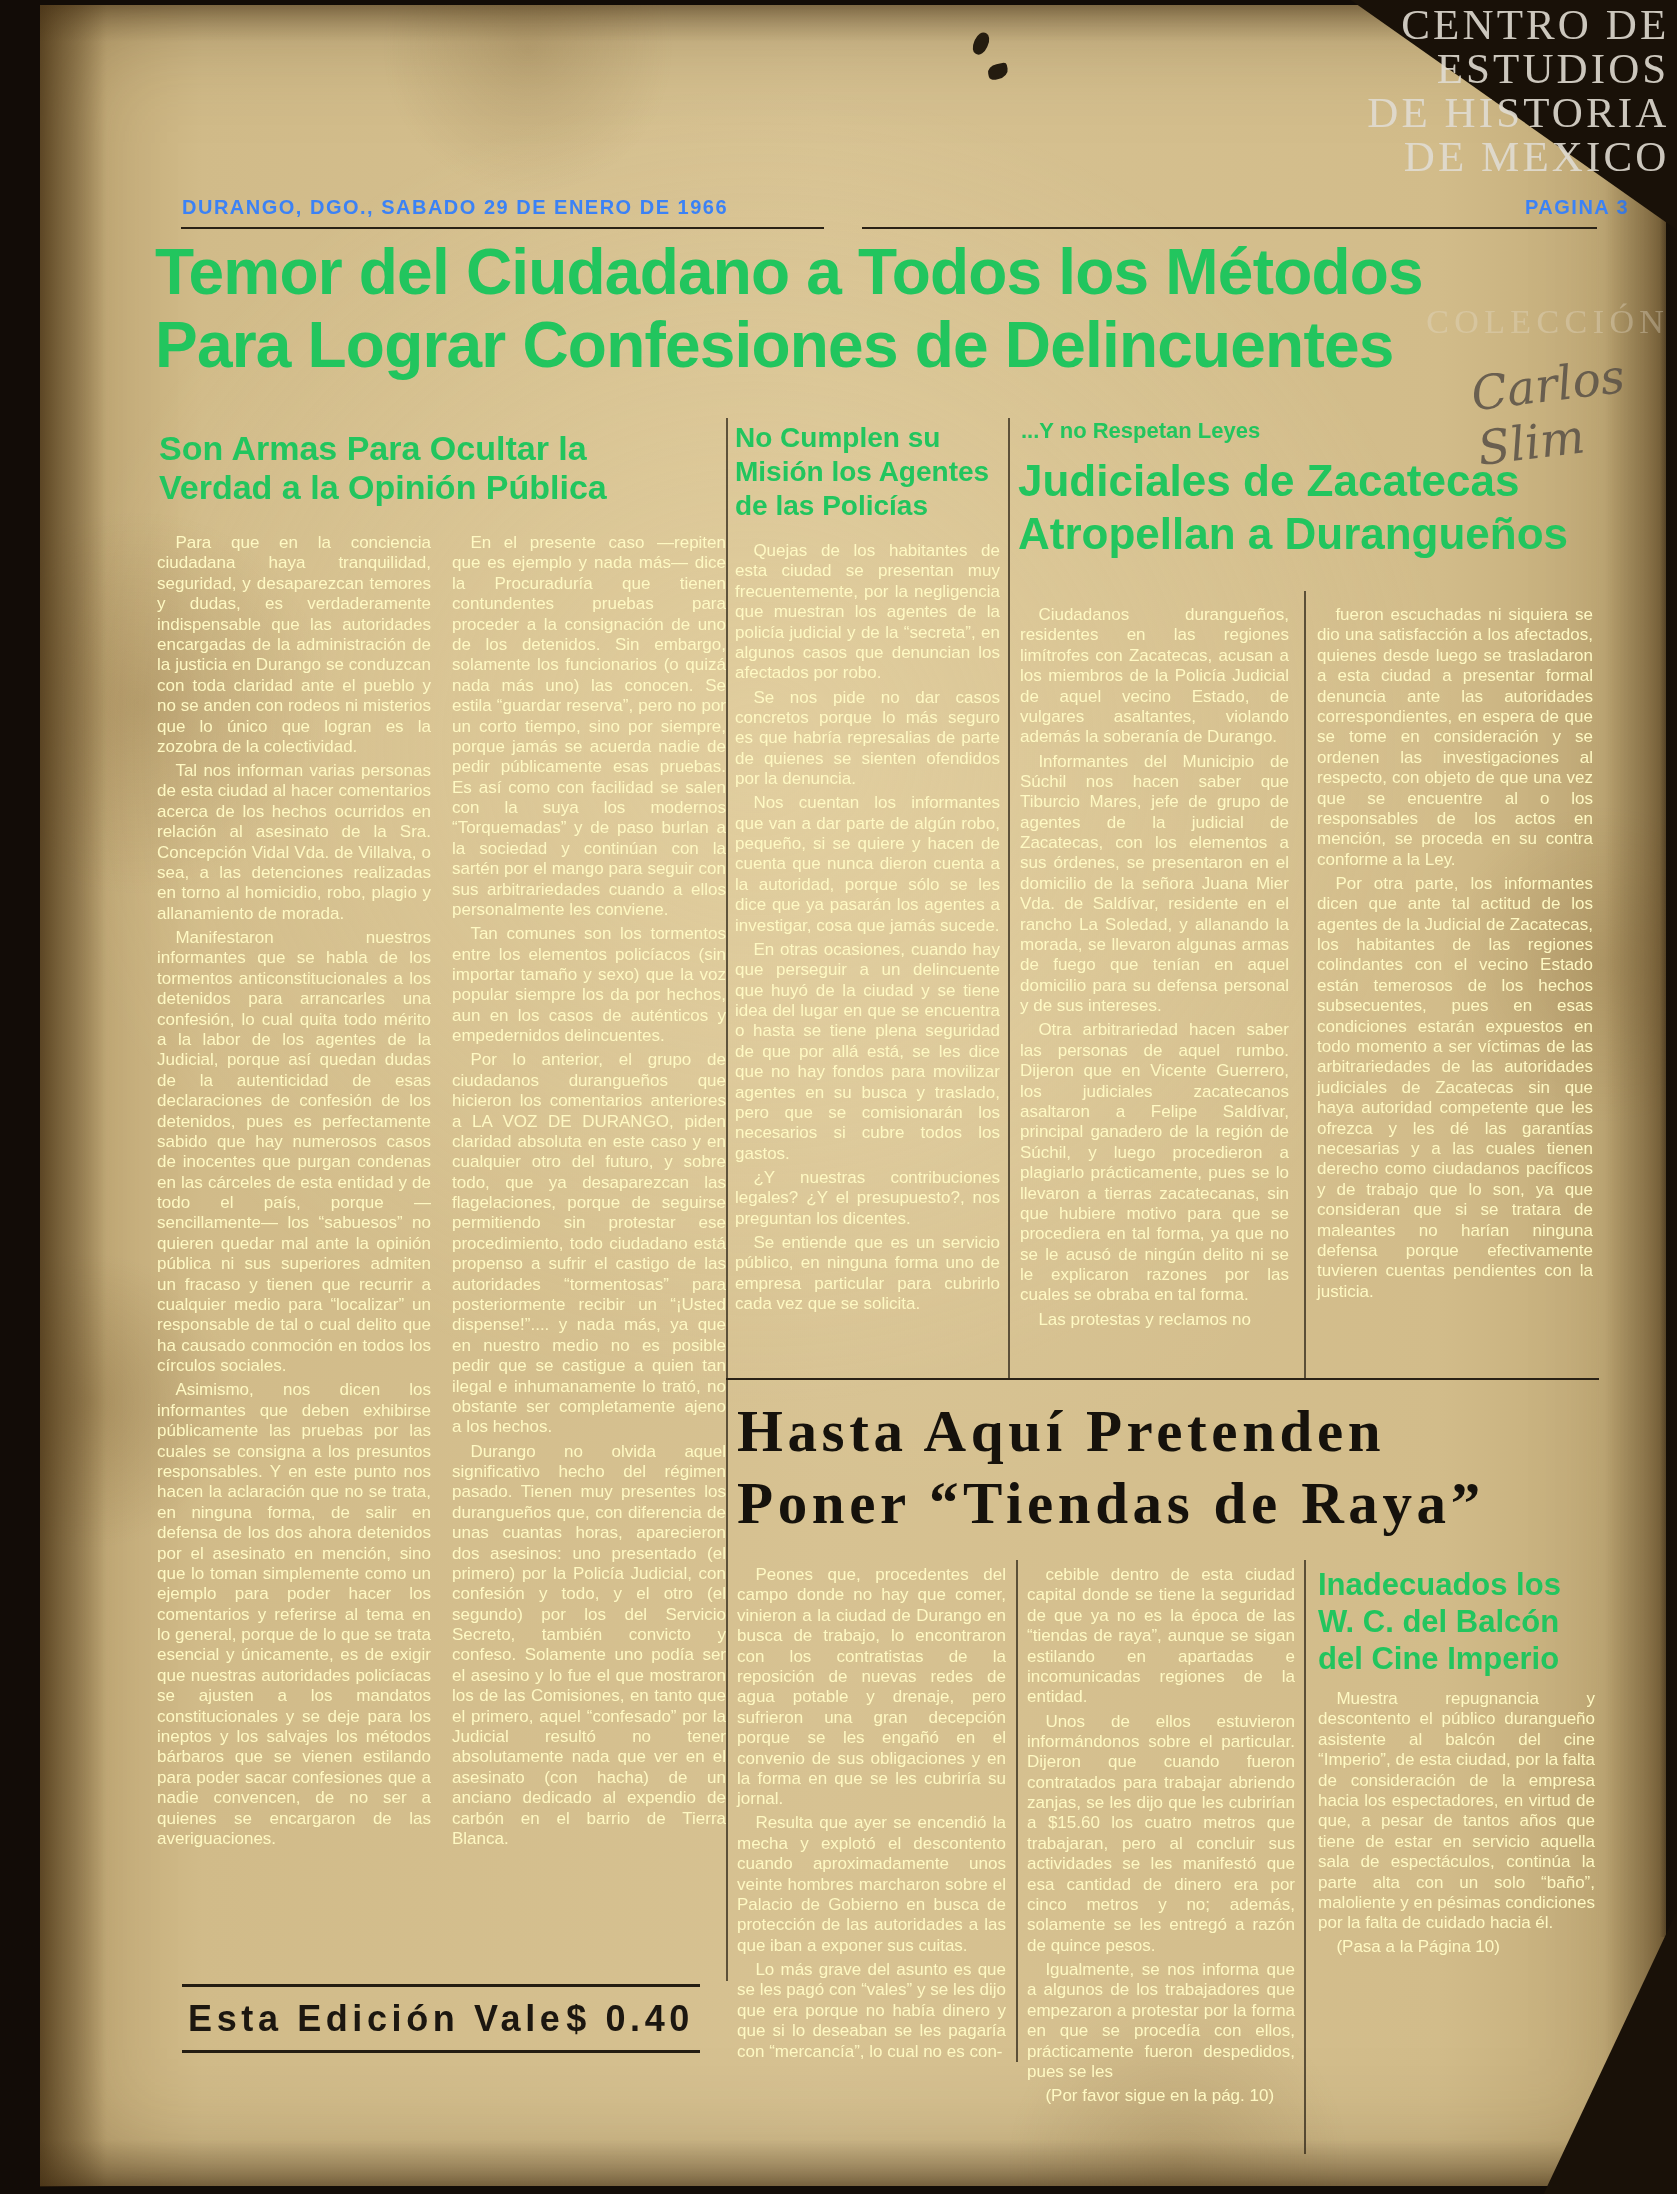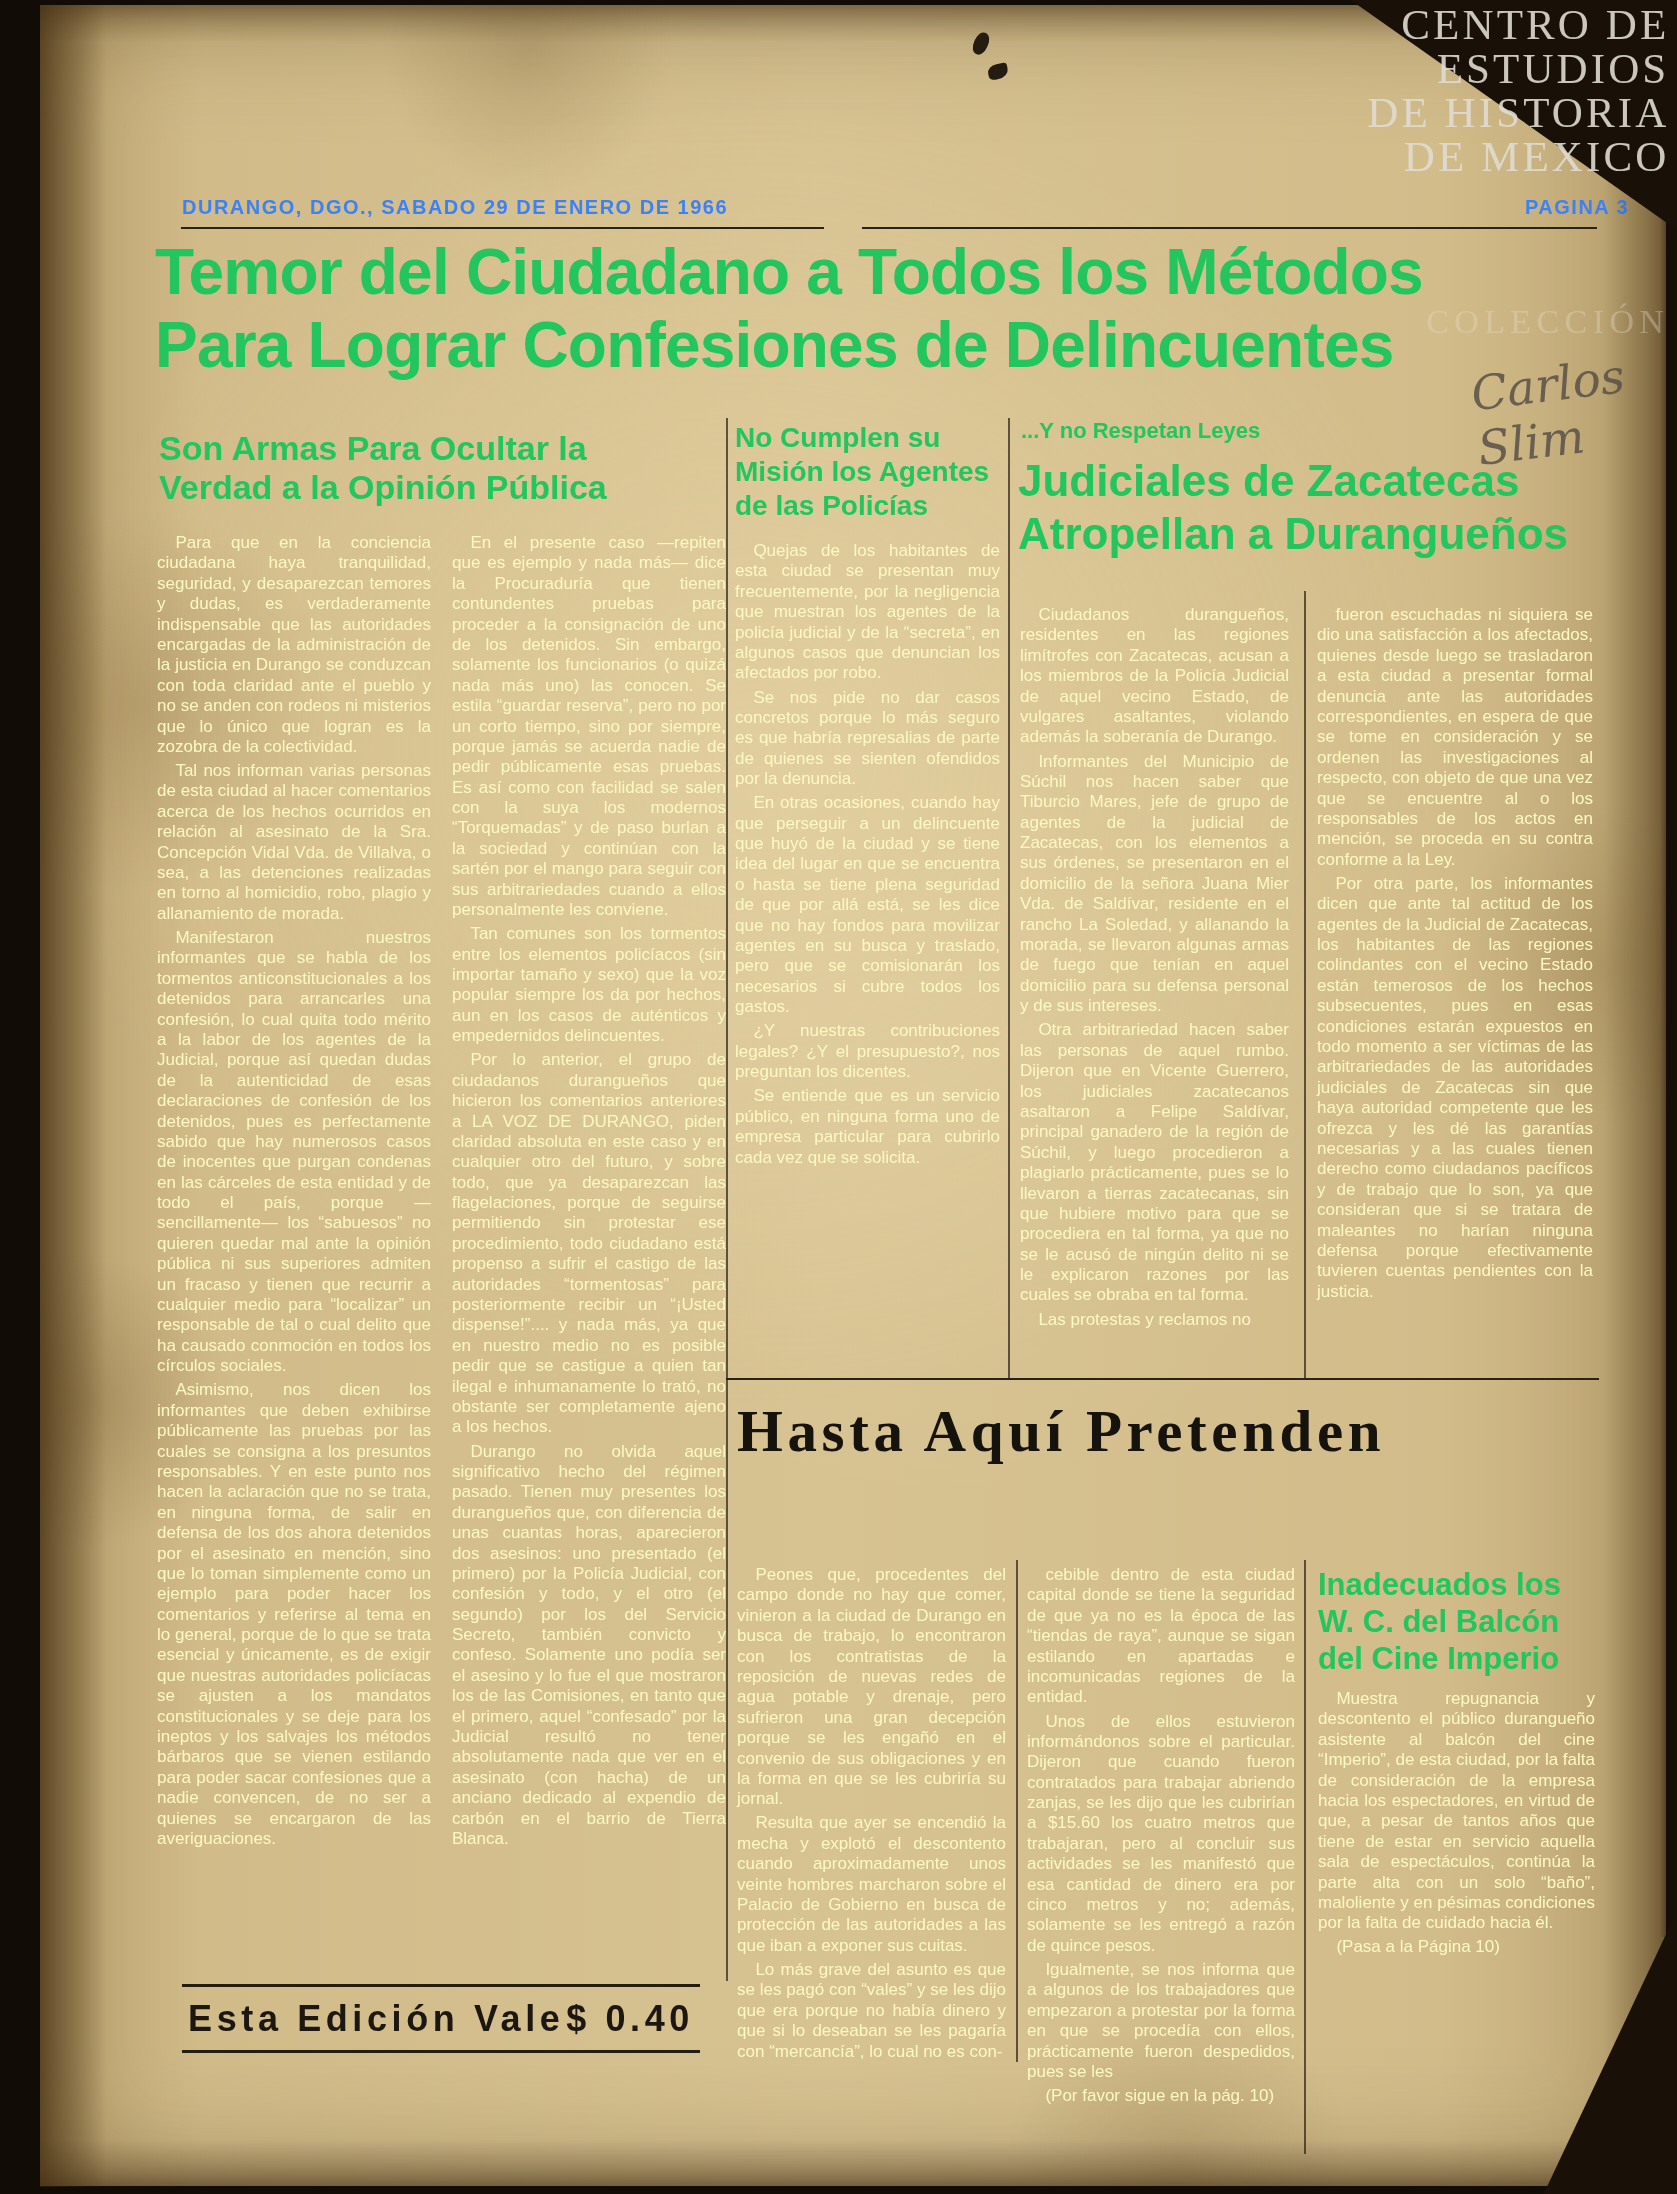--- a/index.html
+++ b/index.html
@@ -135,20 +135,21 @@
   <div class="vrule" id="vrule1"></div>
 
   <div class="c sansb" id="nc-headline">
       <p class="hl-line">No Cumplen su</p>
       <p class="hl-line">Misión los Agentes</p>
       <p class="hl-line">de las Policías</p>
     </div>
   <div class="c bodycol" id="nc-body">
       <p class="para">Quejas de los habitantes de esta ciudad se presentan muy frecuentemente, por la negligencia que muestran los agentes de la policía judicial y de la “secreta”, en algunos casos que denuncian los afectados por robo.</p>
       <p class="para">Se nos pide no dar casos concretos porque lo más seguro es que habría represalias de parte de quienes se sienten ofendidos por la denuncia.</p>
+      <p class="para">Nos cuentan los informantes que van a dar parte de algún robo, pequeño, si se quiere y hacen de cuenta que nunca dieron cuenta a la autoridad, porque sólo se les dice que ya pasarán los agentes a investigar, cosa que jamás sucede.</p>
       <p class="para">En otras ocasiones, cuando hay que perseguir a un delincuente que huyó de la ciudad y se tiene idea del lugar en que se encuentra o hasta se tiene plena seguridad de que por allá está, se les dice que no hay fondos para movilizar agentes en su busca y traslado, pero que se comisionarán los necesarios si cubre todos los gastos.</p>
       <p class="para">¿Y nuestras contribuciones legales? ¿Y el presupuesto?, nos preguntan los dicentes.</p>
       <p class="para">Se entiende que es un servicio público, en ninguna forma uno de empresa particular para cubrirlo cada vez que se solicita.</p>
     </div>
 
   <div class="vrule" id="vrule2"></div>
 
   <div class="c sansb" id="jz-kicker">...Y no Respetan Leyes</div>
   <div class="c sansb" id="jz-headline">
       <p class="hl-line">Judiciales de Zacatecas</p>
@@ -163,20 +164,21 @@
   <div class="c bodycol" id="jz-col2">
       <p class="para">fueron escuchadas ni siquiera se dio una satisfacción a los afectados, quienes desde luego se trasladaron a esta ciudad a presentar formal denuncia ante las autoridades correspondientes, en espera de que se tome en consideración y se ordenen las investigaciones al respecto, con objeto de que una vez que se encuentre al o los responsables de los actos en mención, se proceda en su contra conforme a la Ley.</p>
       <p class="para">Por otra parte, los informantes dicen que ante tal actitud de los agentes de la Judicial de Zacatecas, los habitantes de las regiones colindantes con el vecino Estado están temerosos de los hechos subsecuentes, pues en esas condiciones estarán expuestos en todo momento a ser víctimas de las arbitrariedades de las autoridades judiciales de Zacatecas sin que haya autoridad competente que les ofrezca y les dé las garantías necesarias y a las cuales tienen derecho como ciudadanos pacíficos y de trabajo que lo son, ya que consideran que si se tratara de maleantes no harían ninguna defensa porque efectivamente tuvieren cuentas pendientes con la justicia.</p>
     </div>
   <div class="vrule" id="vrule3"></div>
 
   <div class="hrule" id="hrule-mid"></div>
 
   <div class="c" id="tiendas-headline">
       <p class="hl-line">Hasta Aquí Pretenden</p>
+      <p class="hl-line">Poner “Tiendas de Raya”</p>
     </div>
   <div class="c bodycol" id="tiendas-col1">
       <p class="para">Peones que, procedentes del campo donde no hay que comer, vinieron a la ciudad de Durango en busca de trabajo, lo encontraron con los contratistas de la reposición de nuevas redes de agua potable y drenaje, pero sufrieron una gran decepción porque se les engañó en el convenio de sus obligaciones y en la forma en que se les cubriría su jornal.</p>
       <p class="para">Resulta que ayer se encendió la mecha y explotó el descontento cuando aproximadamente unos veinte hombres marcharon sobre el Palacio de Gobierno en busca de protección de las autoridades a las que iban a exponer sus cuitas.</p>
       <p class="para">Lo más grave del asunto es que se les pagó con “vales” y se les dijo que era porque no había dinero y que si lo deseaban se les pagaría con “mercancía”, lo cual no es con-</p>
     </div>
   <div class="c bodycol" id="tiendas-col2">
       <p class="para">cebible dentro de esta ciudad capital donde se tiene la seguridad de que ya no es la época de las “tiendas de raya”, aunque se sigan estilando en apartadas e incomunicadas regiones de la entidad.</p>
       <p class="para">Unos de ellos estuvieron informándonos sobre el particular. Dijeron que cuando fueron contratados para trabajar abriendo zanjas, se les dijo que les cubrirían a $15.60 los cuatro metros que trabajaran, pero al concluir sus actividades se les manifestó que esa cantidad de dinero era por cinco metros y no; además, solamente se les entregó a razón de quince pesos.</p>
       <p class="para">Igualmente, se nos informa que a algunos de los trabajadores que empezaron a protestar por la forma en que se procedía con ellos, prácticamente fueron despedidos, pues se les</p>

